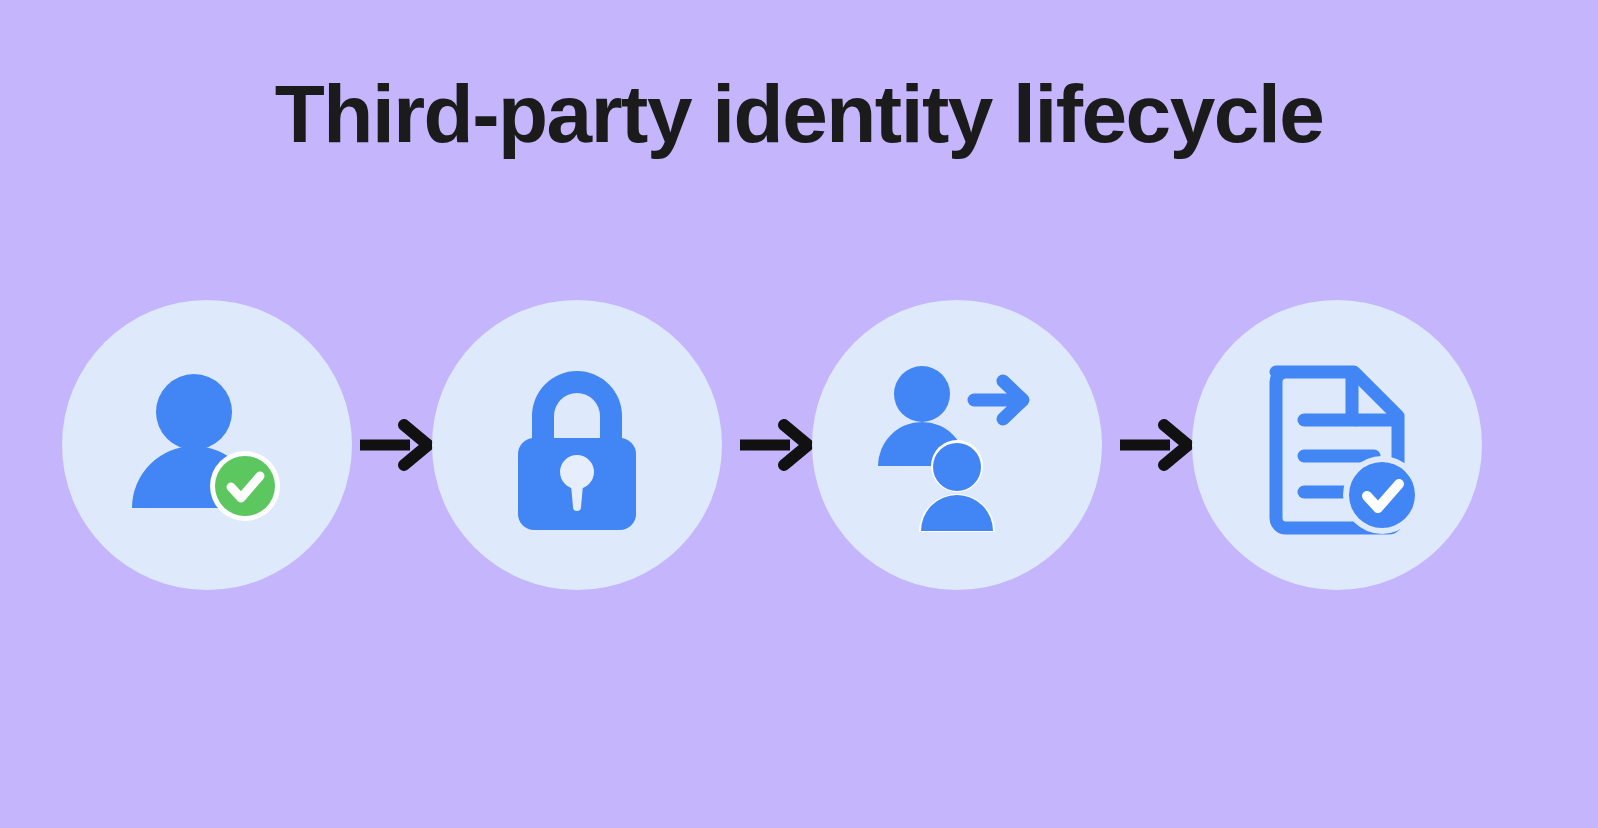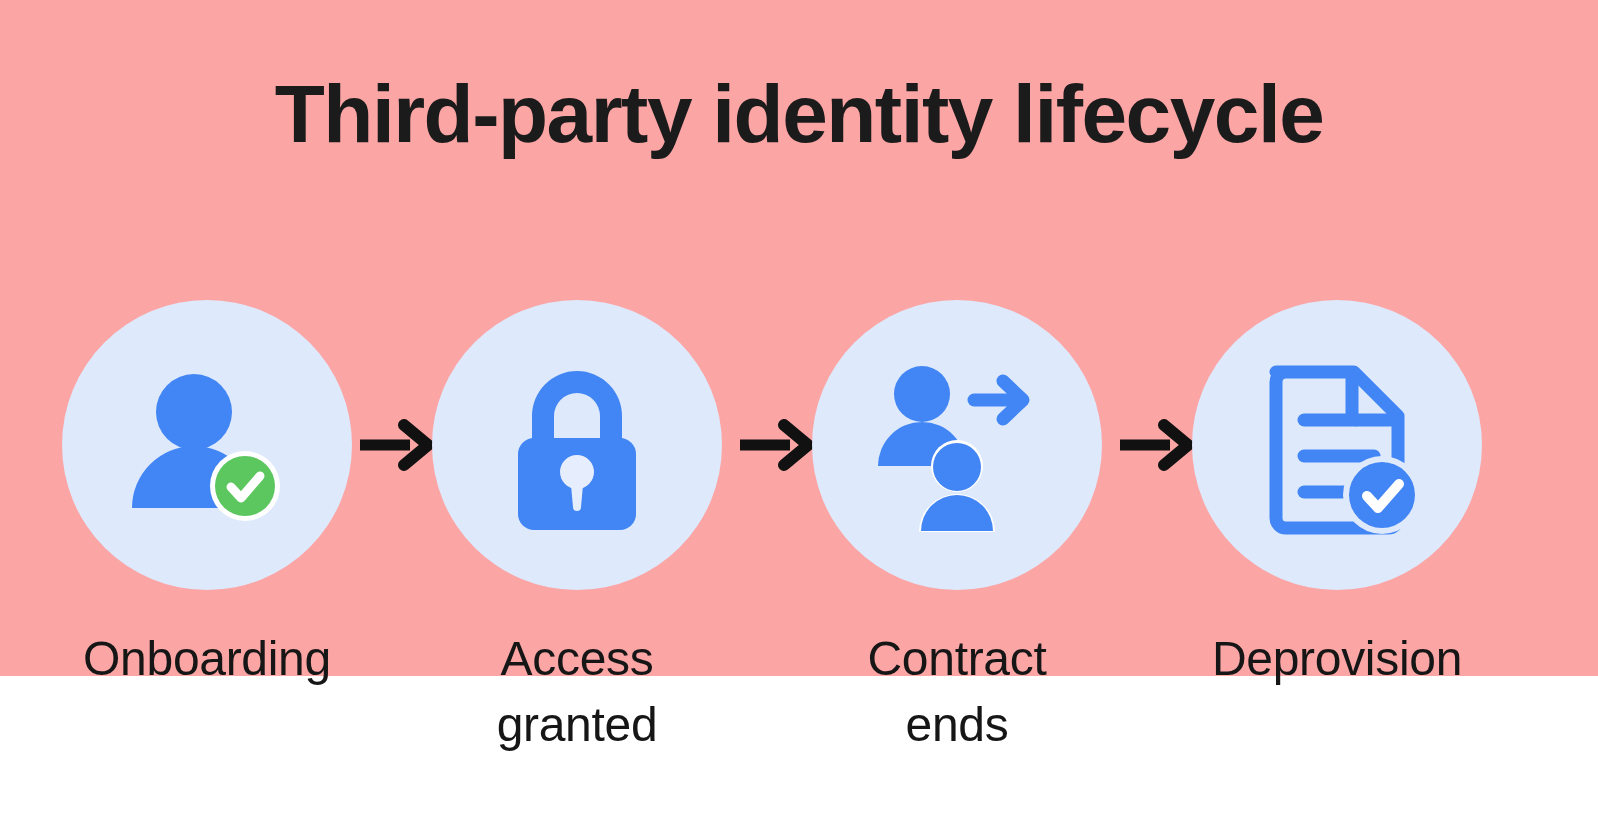--- a/index.html
+++ b/index.html
@@ -11,22 +11,22 @@
     width: 1598px;
     height: 828px;
     overflow: hidden;
     font-family: "Liberation Sans", sans-serif;
     -webkit-font-smoothing: antialiased;
   }
 
   .page {
     position: relative;
     width: 1598px;
-    height: 676px;
-    background: #fca5a5;
+    height: 828px;
+    background: #c4b5fd;
   }
 
   
   .title {
     position: absolute;
     top: 62px;
     left: 0;
     width: 1598px;
     text-align: center;
     font-size: 82px;
@@ -185,30 +185,14 @@
         <path d="M62 142 H112" stroke="#4285f4" stroke-width="13" stroke-linecap="round" fill="none"></path>
 
         <circle cx="140" cy="145" r="39" fill="#dee9fc"></circle>
         <circle cx="140" cy="145" r="33" fill="#4285f4"></circle>
         <path d="M125 146 l11 12 l21 -24" fill="none" stroke="#ffffff" stroke-width="10" stroke-linecap="round" stroke-linejoin="round"></path>
       </svg>
     </div>
 
   </div>
 
-  <div class="captions">
-    <div class="caption s0">
-      <span class="ln">Onboarding</span>
-    </div>
-    <div class="caption s1">
-      <span class="ln">Access</span>
-      <span class="ln">granted</span>
-    </div>
-    <div class="caption s2">
-      <span class="ln">Contract</span>
-      <span class="ln">ends</span>
-    </div>
-    <div class="caption s3">
-      <span class="ln">Deprovision</span>
-    </div>
-  </div>
 
 </div>
 
 </body></html>

